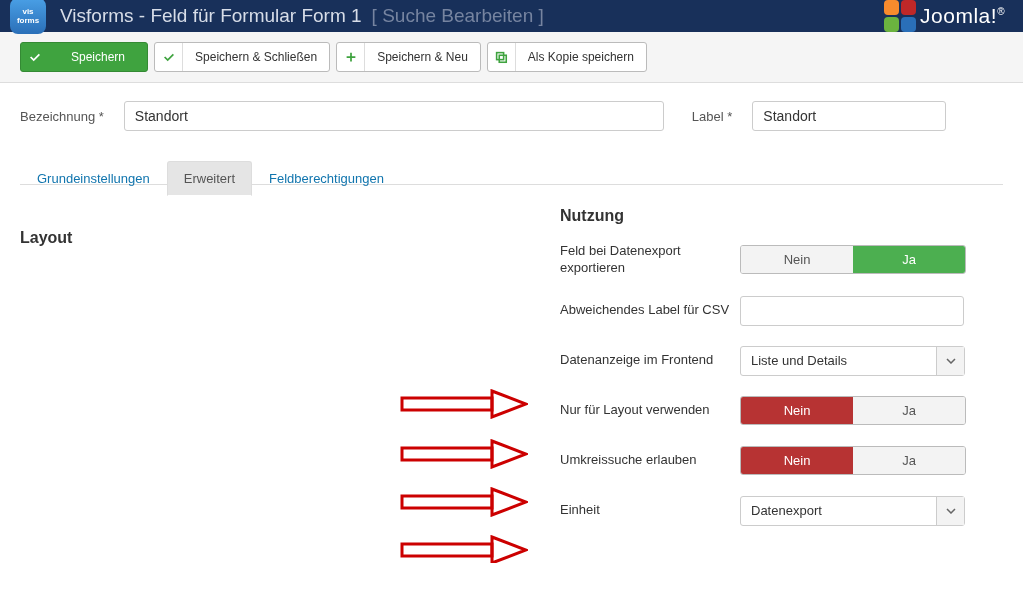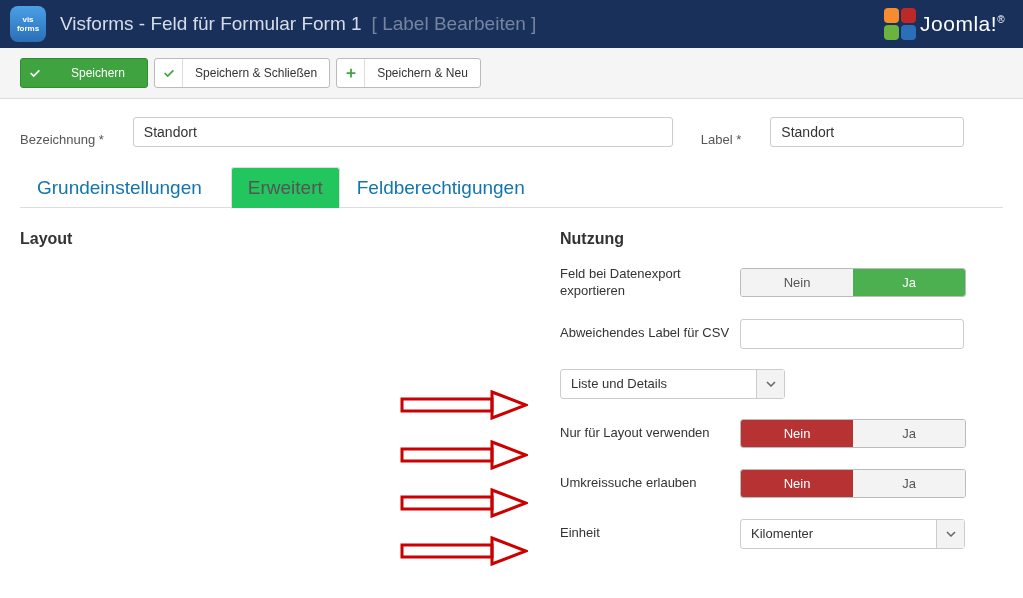--- a/index.html
+++ b/index.html
@@ -1,20 +1,20 @@
 <!DOCTYPE html>
 <html><head>
   <meta charset="utf-8">
   <style>
     * { margin: 0; padding: 0; box-sizing: border-box; }
     body { font-family: Arial, Helvetica, sans-serif; font-size: 13px; color: #333; background: #fff; }
 
     .header {
       background: #18305a;
-      height: 48px;
+      height: 32px;
       display: flex;
       align-items: center;
       justify-content: space-between;
       padding: 0 18px 0 10px;
     }
     .header-left { display: flex; align-items: center; gap: 14px; }
     .app-icon {
       width: 36px; height: 36px;
       background: linear-gradient(#4aa0e6, #2a6fb8);
       border-radius: 8px;
@@ -74,46 +74,45 @@
     }
     .tb-btn .btn-text { padding: 0 12px; }
     .tb-btn.primary { background: #3fa33f; border-color: #348a34; color: #fff; }
     .tb-btn.primary .icon-slot { border-right: none; }
     .tb-btn.primary .btn-text { padding: 0 22px; }
 
     .ic { width: 14px; height: 14px; }
 
     .main { padding: 18px 20px; }
     .form-row { display: flex; gap: 28px; align-items: center; margin-bottom: 18px; }
-    .field-group { display: flex; align-items: flex-end; gap: 29px; }
+    .field-group { display: flex; align-items: center; gap: 20px; }
     .field-label { font-size: 13px; color: #555; }
     .text-input {
       border: 1px solid #ccc; border-radius: 3px;
       height: 30px; padding: 0 10px; font-size: 14px; color: #333;
     }
     .text-input.wide { width: 540px; }
     .text-input.med { width: 194px; }
     .text-input.csv { width: 224px; height: 30px; }
 
     .tabs { display: flex; border-bottom: 1px solid #ddd; margin-bottom: 22px; }
     .tab {
-      padding: 9px 16px; font-size: 19px; color: #1175ae;
+      padding: 9px 16px; font-size: 13px; color: #1175ae;
       border: 1px solid transparent; border-bottom: none;
       cursor: pointer; background: transparent;
-      position: relative; top: 2px;
+      position: relative; top: 12px;
     }
     .tab.active {
-      color: #555; background: #22c55e;
+      color: #555; background: #e5e5e5;
       border-color: #ddd; border-bottom: 1px solid #fff;
       border-radius: 3px 3px 0 0;
-      margin-left: 12px;
     }
 
     .columns { display: flex; gap: 40px; }
-    .col-left { flex: 0 0 500px; position: relative; }
+    .col-left { flex: 0 0 500px; position: relative; margin-top: 22px; }
     .col-right { flex: 1; }
     .section-heading { font-size: 16px; font-weight: bold; color: #333; margin-bottom: 18px; }
 
     .setting-row { display: flex; align-items: center; margin-bottom: 18px; min-height: 32px; }
     .setting-label { width: 180px; font-size: 13px; color: #333; line-height: 1.3; }
     .setting-control { flex: 1; }
 
     .toggle { display: inline-flex; border-radius: 3px; overflow: hidden; border: 1px solid #bbb; }
     .toggle-opt {
       padding: 6px 0; width: 112px; text-align: center;
@@ -150,21 +149,21 @@
 <body>
 
 <div class="header">
   <div class="header-left">
     <div class="app-icon">
       <span>vis</span>
       <span>forms</span>
     </div>
     <div class="title-area">
       <span class="title-text">Visforms - Feld für Formular Form 1</span>
-      <span class="title-sub">[ Label Bearbeiten ]</span>
+      <span class="title-sub">[ Suche Bearbeiten ]</span>
     </div>
   </div>
   <div class="joomla-logo">
     <div class="joomla-pinwheel">
       <div class="pw pw1"></div>
         <div class="pw pw2"></div>
         <div class="pw pw3"></div>
         <div class="pw pw4"></div>
     </div>
     <span class="joomla-text"><span>Joomla!</span><sup>®</sup></span>
@@ -189,20 +188,29 @@
     <span class="btn-text">Speichern &amp; Schließen</span>
   </button>
   <button class="tb-btn">
     <span class="icon-slot">
       <svg class="ic" viewBox="0 0 16 16" fill="none" stroke="#3fa33f" stroke-width="2">
           <path d="M8 3 V13 M3 8 H13"></path>
         </svg>
     </span>
     <span class="btn-text">Speichern &amp; Neu</span>
   </button>
+  <button class="tb-btn">
+    <span class="icon-slot">
+      <svg class="ic" viewBox="0 0 16 16" fill="none" stroke="#3fa33f" stroke-width="1.8">
+          <rect x="3" y="3" width="8" height="8"></rect>
+          <rect x="6" y="6" width="8" height="8"></rect>
+        </svg>
+    </span>
+    <span class="btn-text">Als Kopie speichern</span>
+  </button>
 </div>
 
 <div class="main">
 
   <div class="form-row">
     <div class="field-group">
       <span class="field-label">Bezeichnung *</span>
       <input class="text-input wide" value="Standort" style="">
     </div>
     <div class="field-group">
@@ -253,20 +261,21 @@
       </div>
 
       <div class="setting-row">
         <div class="setting-label">Abweichendes Label für CSV</div>
         <div class="setting-control">
           <input class="text-input csv" value="" style="">
         </div>
       </div>
 
       <div class="setting-row">
+        <div class="setting-label">Datenanzeige im Frontend</div>
         <div class="setting-control">
           <div class="dropdown">
             <div class="dropdown-val">Liste und Details</div>
             <div class="dropdown-caret">
               <svg width="10" height="6" viewBox="0 0 10 6">
                   <path d="M1 1 L5 5 L9 1" fill="none" stroke="#666" stroke-width="1.5"></path>
                 </svg>
             </div>
           </div>
         </div>
@@ -289,21 +298,21 @@
             <div class="toggle-opt sel-red">Nein</div>
             <div class="toggle-opt">Ja</div>
           </div>
         </div>
       </div>
 
       <div class="setting-row">
         <div class="setting-label">Einheit</div>
         <div class="setting-control">
           <div class="dropdown">
-            <div class="dropdown-val">Kilomenter</div>
+            <div class="dropdown-val">Datenexport</div>
             <div class="dropdown-caret">
               <svg width="10" height="6" viewBox="0 0 10 6">
                   <path d="M1 1 L5 5 L9 1" fill="none" stroke="#666" stroke-width="1.5"></path>
                 </svg>
             </div>
           </div>
         </div>
       </div>
 
     </div>

